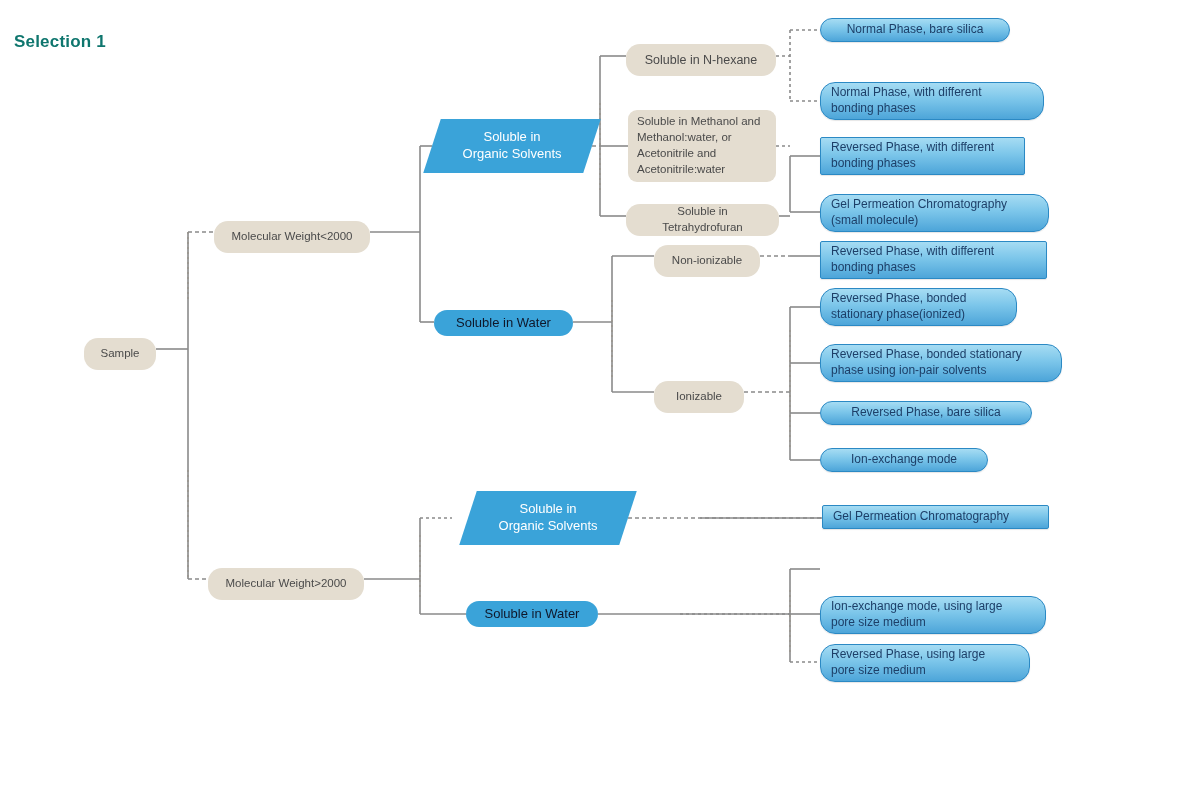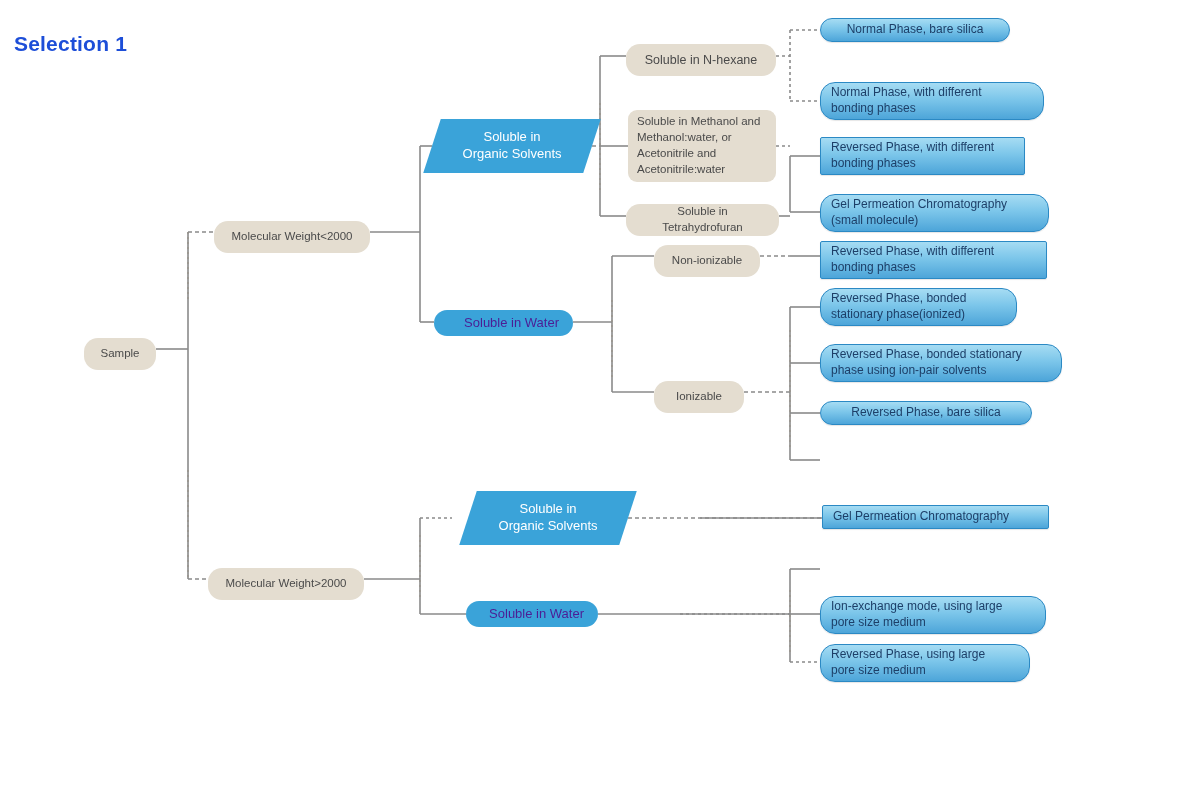--- a/index.html
+++ b/index.html
@@ -6,43 +6,43 @@
   body{
     width:1200px;height:800px;background:#ffffff;
     font-family:"Liberation Sans","DejaVu Sans",sans-serif;
     overflow:hidden;position:relative;
   }
   #canvas{position:absolute;inset:0;width:1200px;height:800px;}
   #edges{position:absolute;left:0;top:0;width:1200px;height:800px;pointer-events:none;}
 
   .title{
     position:absolute;left:14px;top:32px;
-    font-size:21px;font-weight:bold;color:#1d4ed8;
+    font-size:17px;font-weight:bold;color:#0f766e;
     letter-spacing:.2px;white-space:nowrap;
   }
 
   .node{position:absolute;box-sizing:border-box;display:flex;align-items:center;}
   .node .lbl{width:100%;display:block;}
 
   
   .beige{
     background:#e4ddd0;border-radius:14px;color:#4a4a4a;
     font-size:11.5px;line-height:1.35;padding:16px 10px;
     justify-content:center;text-align:center;
   }
   .beige.multiline{
     border-radius:9px;text-align:left;justify-content:flex-start;
     align-items:center;font-size:11.5px;line-height:1.38;padding:6px 9px;
   }
 
   
   .bluepill{
-    background:#3aa3d9;border-radius:15px;color:#4c1d95;
+    background:#3aa3d9;border-radius:15px;color:#0f172a;
     font-size:13px;line-height:1.25;padding:0 14px;
-    justify-content:center;text-align:right;
+    justify-content:center;text-align:center;
   }
 
   
   .para{
     background:#3aa3d9;color:#ffffff;font-size:13px;line-height:1.3;
     justify-content:center;text-align:center;
     transform:skewX(-18deg);
   }
   .para .lbl{transform:skewX(18deg);}
 
@@ -239,20 +239,23 @@
     <span class="lbl">
       <span>Reversed Phase, bonded stationary</span><br>
       <span>phase using ion-pair solvents</span>
     </span>
   </div>
 
   <div class="node leaf round center" style="left:820px;top:401px;width:212px;height:24px;">
     <span class="lbl">Reversed Phase, bare silica</span>
   </div>
 
+  <div class="node leaf round center" style="left:820px;top:448px;width:168px;height:24px;">
+    <span class="lbl">Ion-exchange mode</span>
+  </div>
 
   <div class="node leaf sharp" style="left:822px;top:505px;width:227px;height:24px;">
     <span class="lbl">Gel Permeation Chromatography</span>
   </div>
 
   <div class="node leaf round center" style="left:820px;top:557px;width:221px;height:24px;margin-top:48px;">
     <span class="lbl">Gel Filtration Chromatography</span>
   </div>
 
   <div class="node leaf round" style="left:820px;top:596px;width:226px;height:38px;">

